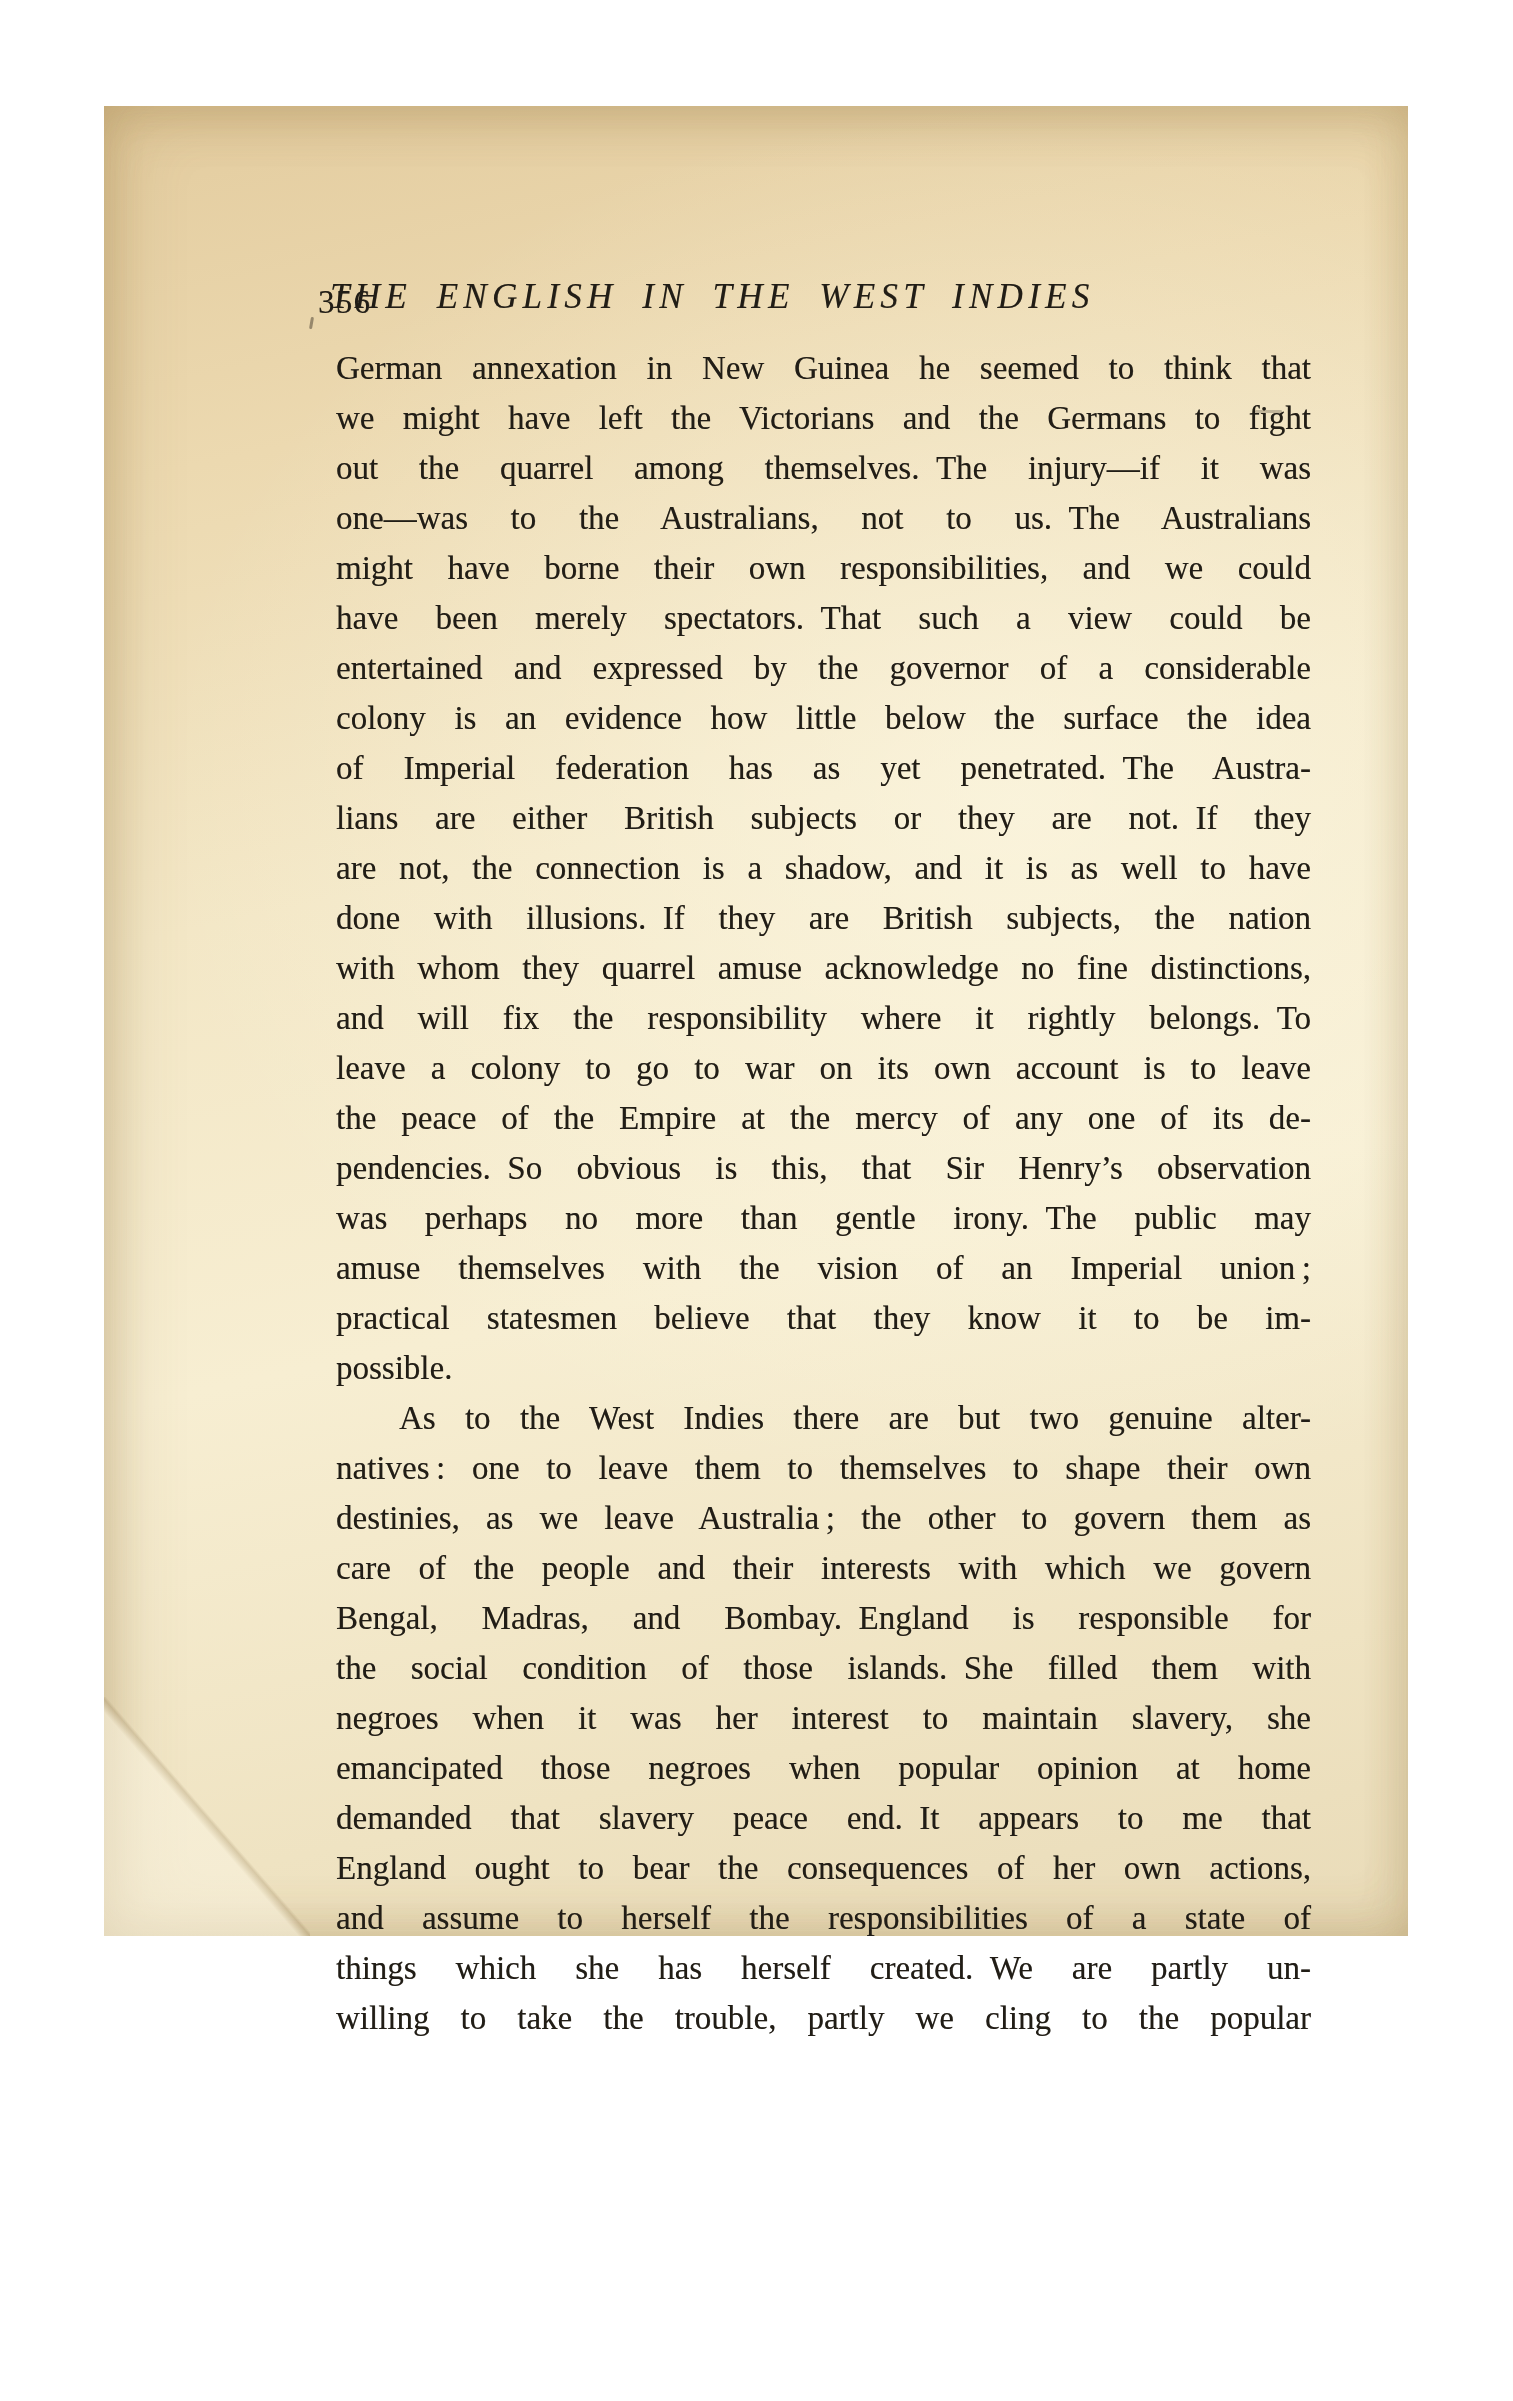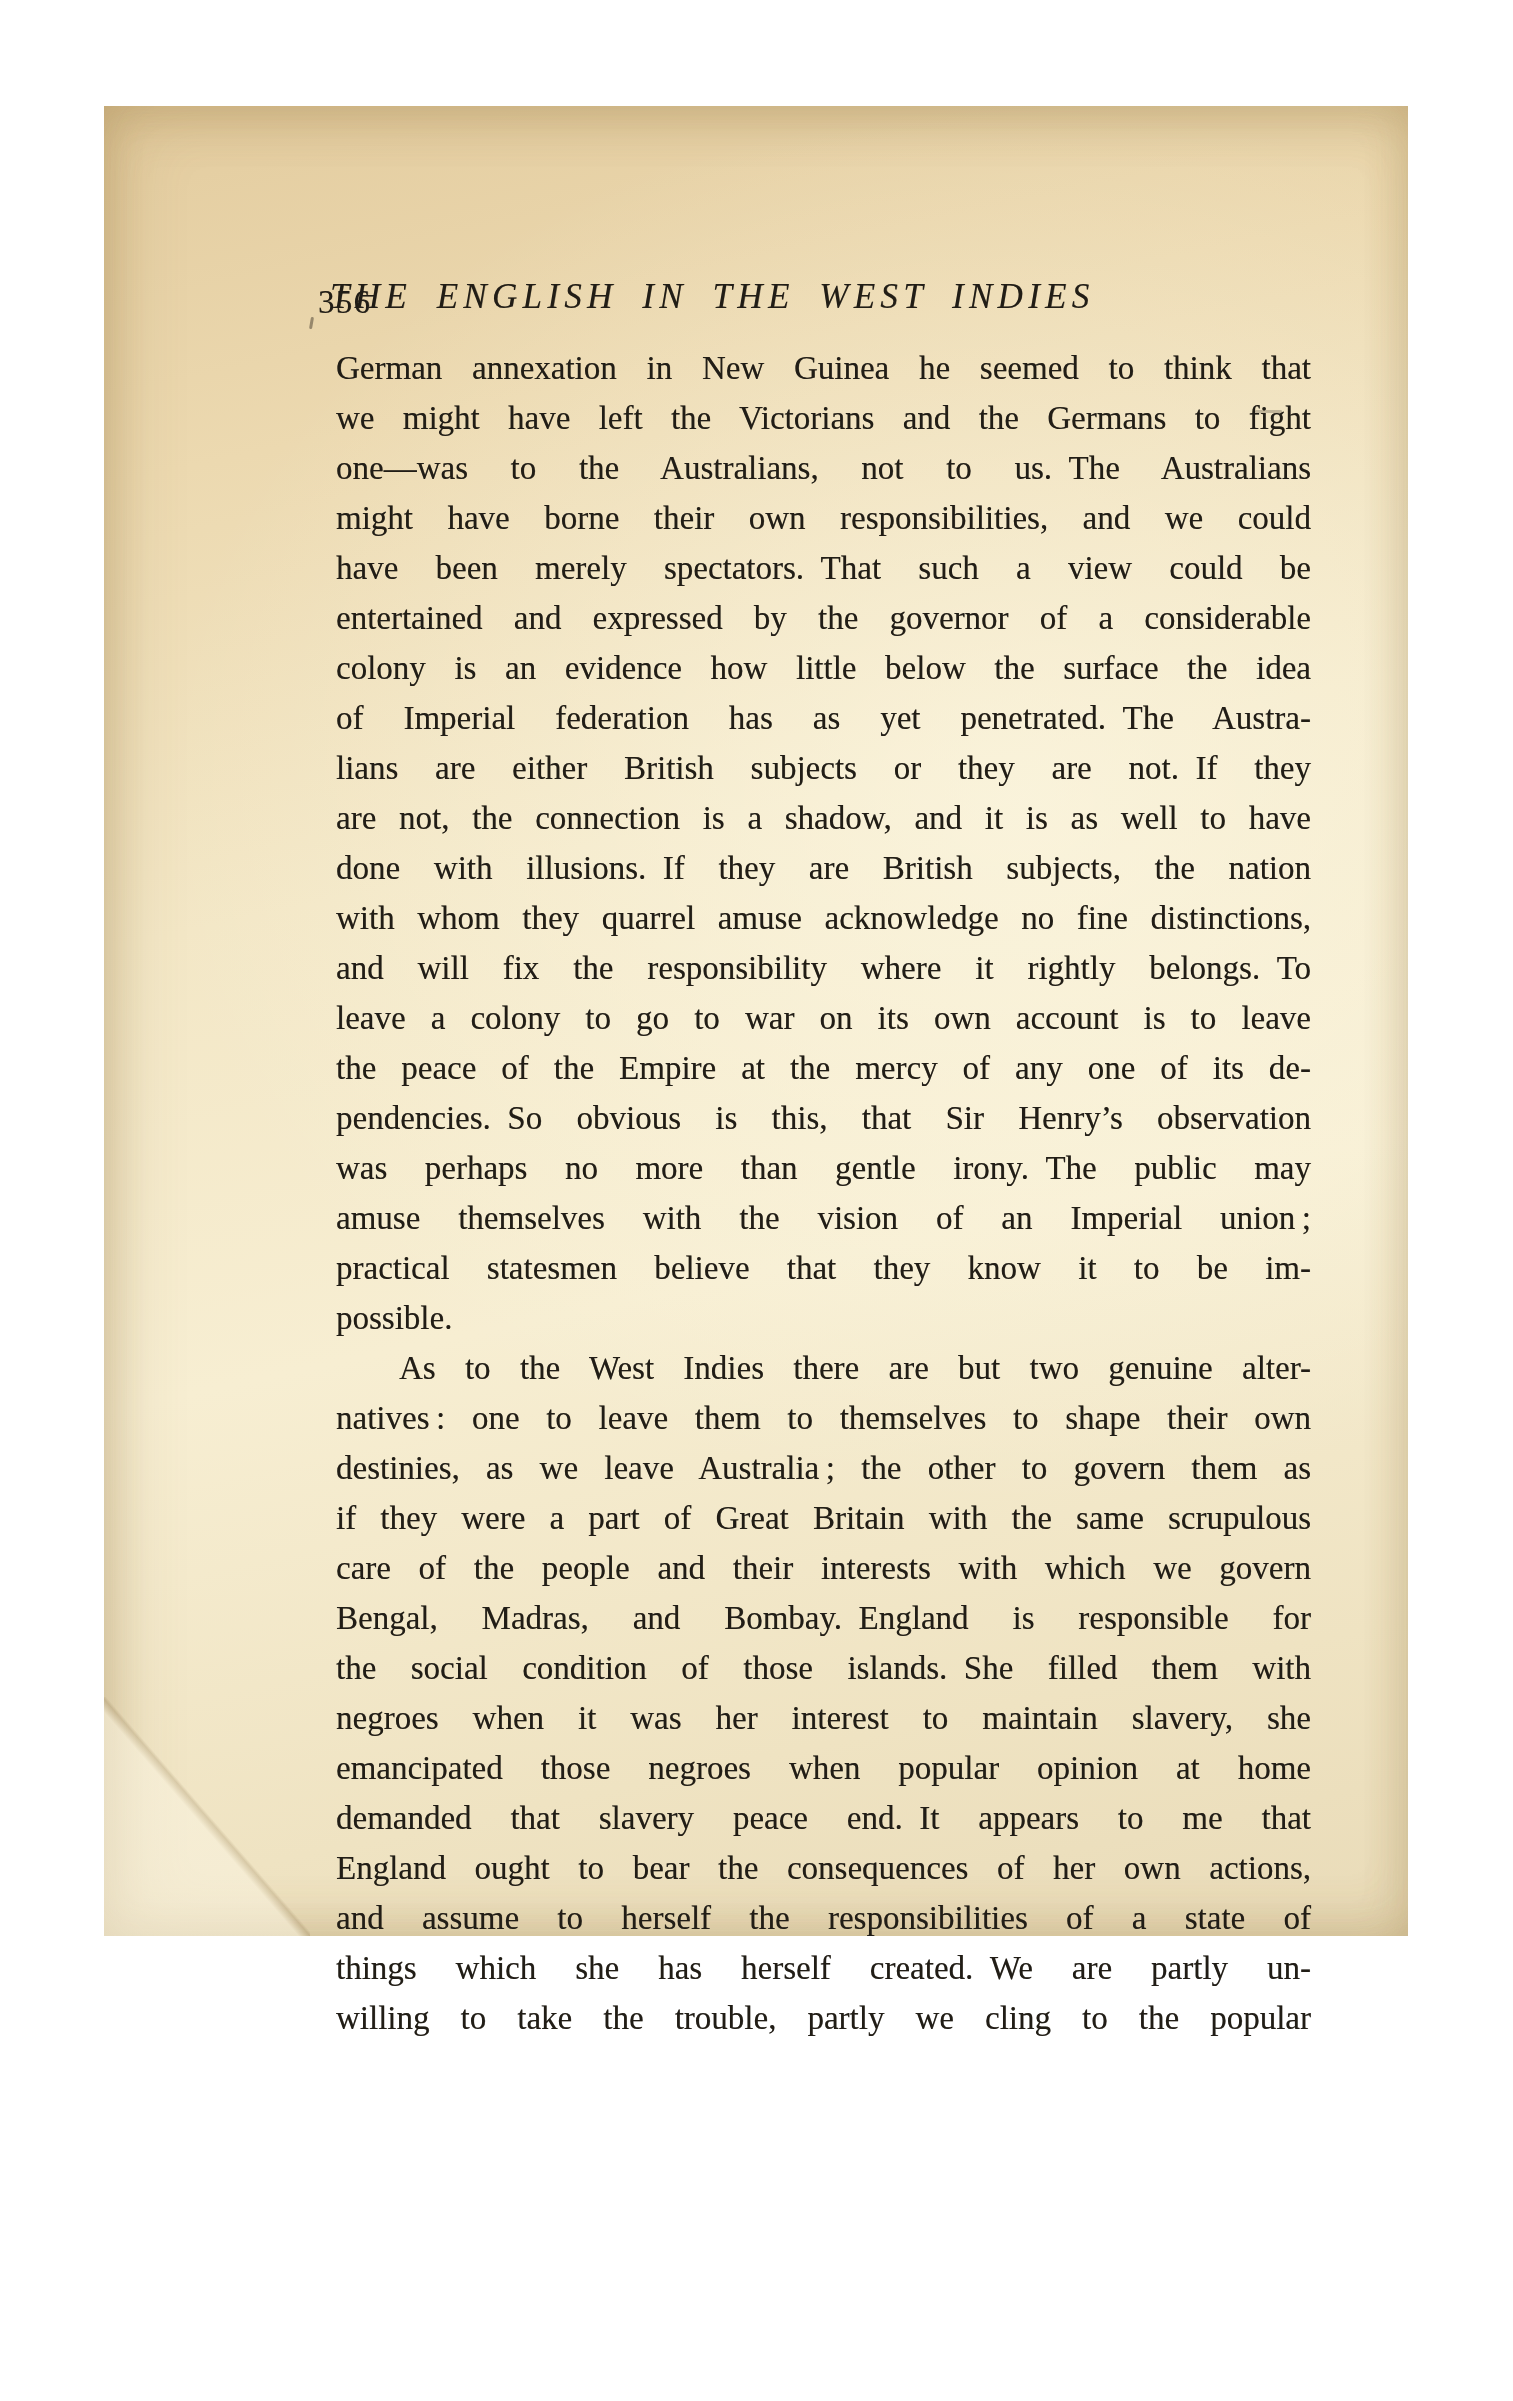--- a/index.html
+++ b/index.html
@@ -135,20 +135,21 @@
   <div class="text-block">
     <div class="running-header">
       <span class="page-number">356</span>
       <span class="running-title">THE ENGLISH IN THE WEST INDIES</span>
     </div>
 
     <div class="body-text" id="body-text">
         <div class="para">
           <div class="line">German annexation in New Guinea he seemed to think that</div>
           <div class="line">we might have left the Victorians and the Germans to fight</div>
+          <div class="line">out the quarrel among themselves. The injury—if it was</div>
           <div class="line">one—was to the Australians, not to us. The Australians</div>
           <div class="line">might have borne their own responsibilities, and we could</div>
           <div class="line">have been merely spectators. That such a view could be</div>
           <div class="line">entertained and expressed by the governor of a considerable</div>
           <div class="line">colony is an evidence how little below the surface the idea</div>
           <div class="line">of Imperial federation has as yet penetrated. The Austra-</div>
           <div class="line">lians are either British subjects or they are not. If they</div>
           <div class="line">are not, the connection is a shadow, and it is as well to have</div>
           <div class="line">done with illusions. If they are British subjects, the nation</div>
           <div class="line">with whom they quarrel amuse acknowledge no fine distinctions,</div>
@@ -158,21 +159,20 @@
           <div class="line">pendencies. So obvious is this, that Sir Henry’s observation</div>
           <div class="line">was perhaps no more than gentle irony. The public may</div>
           <div class="line">amuse themselves with the vision of an Imperial union ;</div>
           <div class="line">practical statesmen believe that they know it to be im-</div>
           <div class="line last">possible.</div>
         </div>
         <div class="para">
           <div class="line indent">As to the West Indies there are but two genuine alter-</div>
           <div class="line">natives : one to leave them to themselves to shape their own</div>
           <div class="line">destinies, as we leave Australia ; the other to govern them as</div>
-          <div class="line">if they were a part of Great Britain with the same scrupulous</div>
           <div class="line">care of the people and their interests with which we govern</div>
           <div class="line">Bengal, Madras, and Bombay. England is responsible for</div>
           <div class="line">the social condition of those islands. She filled them with</div>
           <div class="line">negroes when it was her interest to maintain slavery, she</div>
           <div class="line">emancipated those negroes when popular opinion at home</div>
           <div class="line">demanded that slavery peace end. It appears to me that</div>
           <div class="line">England ought to bear the consequences of her own actions,</div>
           <div class="line">and assume to herself the responsibilities of a state of</div>
           <div class="line">things which she has herself created. We are partly un-</div>
           <div class="line">willing to take the trouble, partly we cling to the popular</div>

